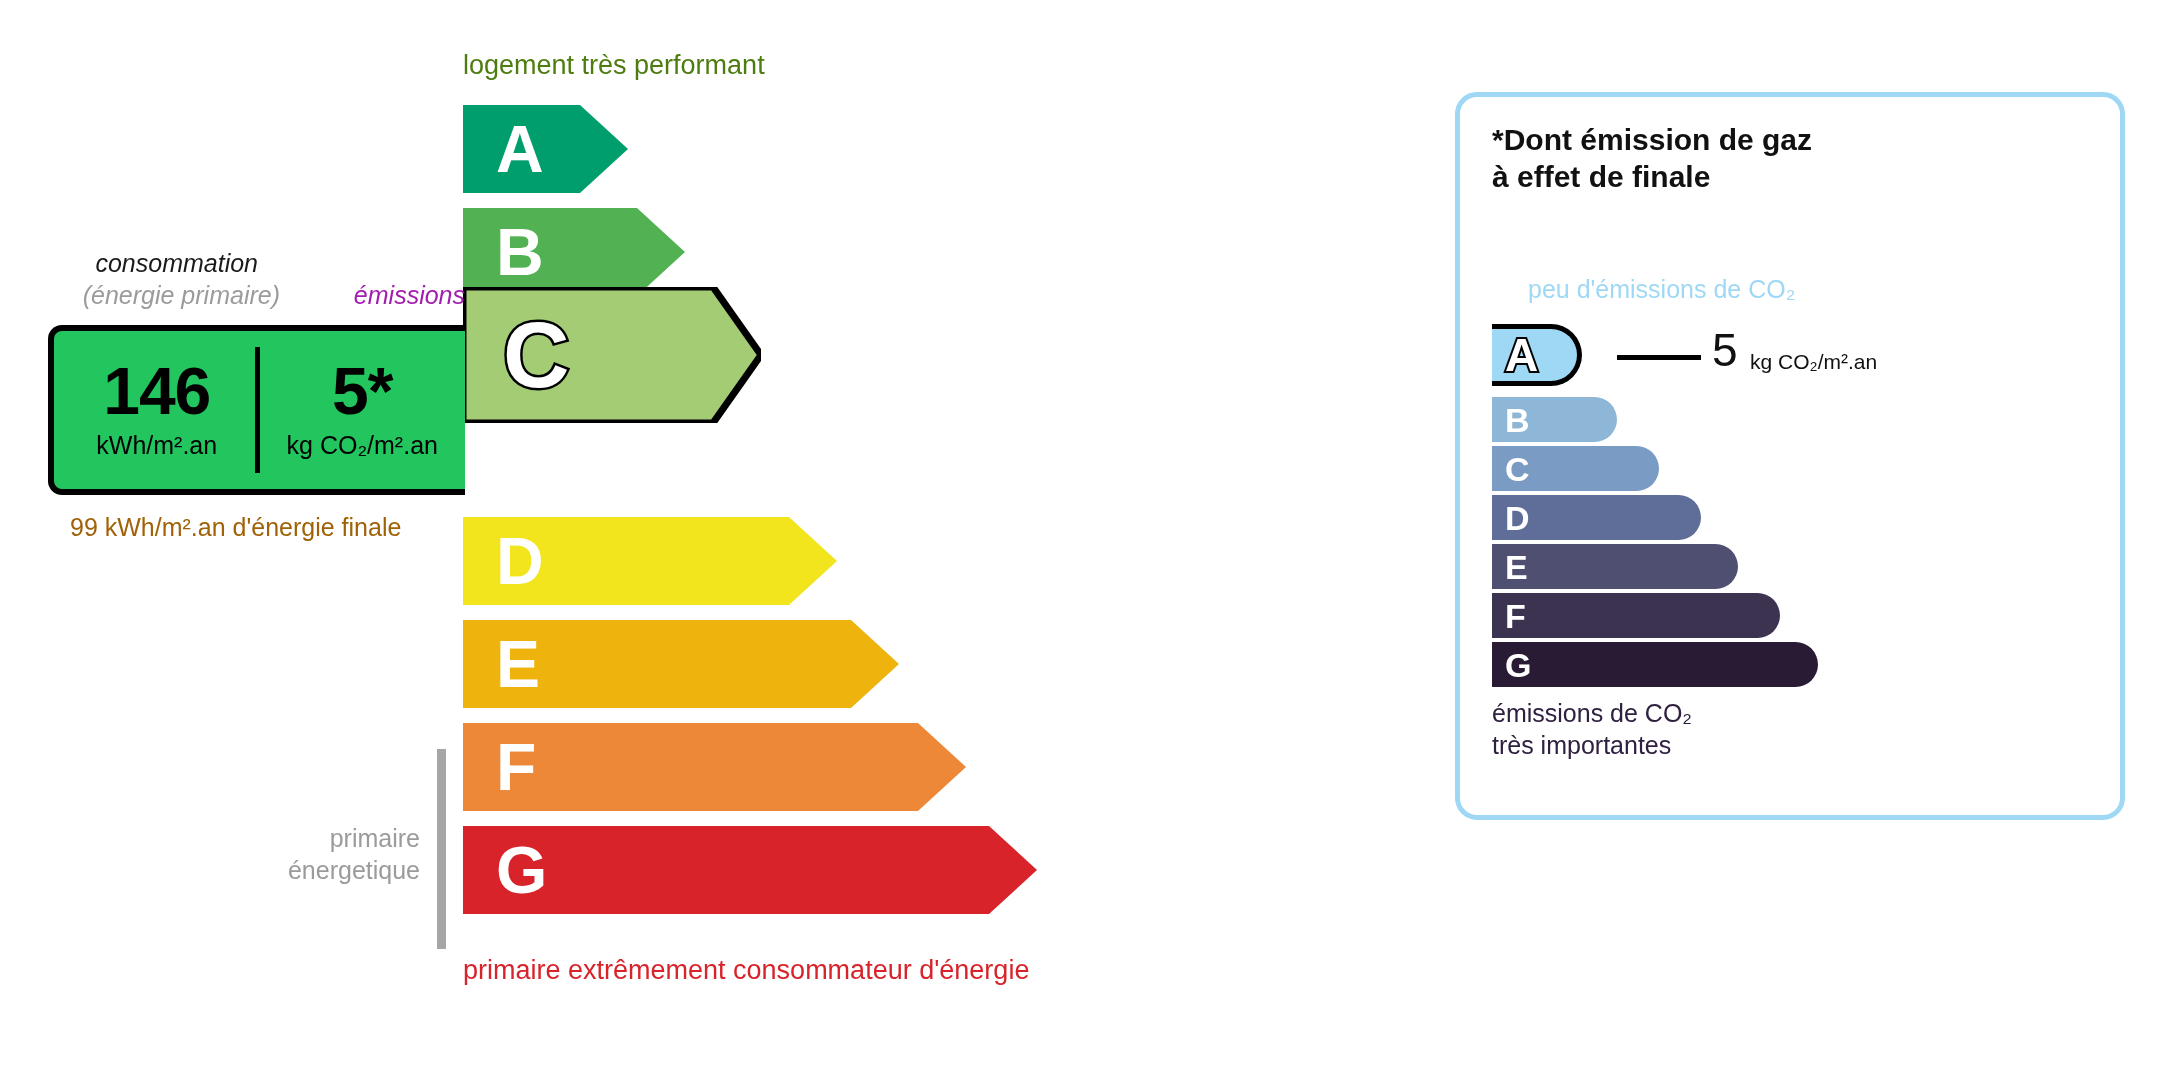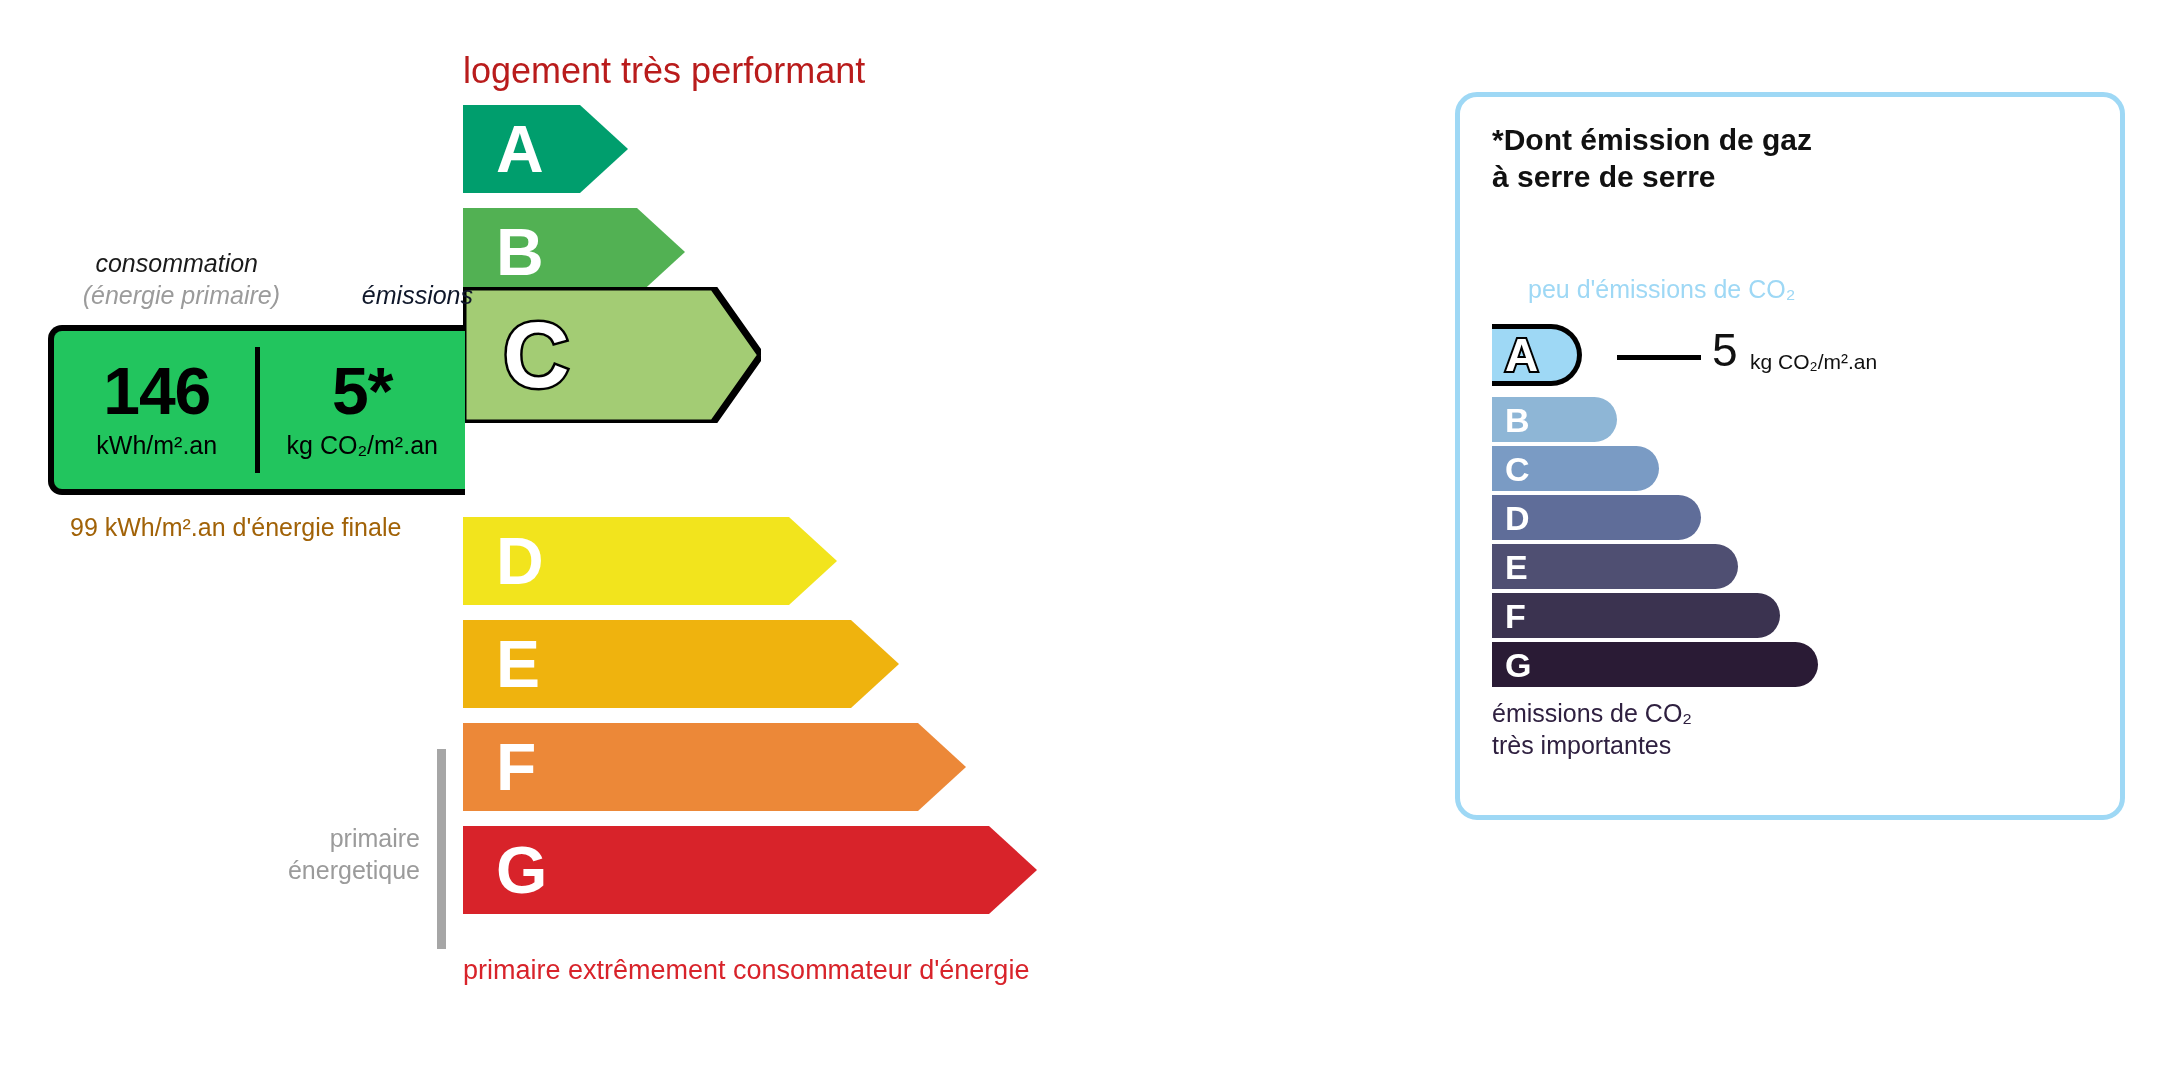--- a/index.html
+++ b/index.html
@@ -17,22 +17,22 @@
     height: 1079px;
     background: #ffffff;
     overflow: hidden;
   }
 
   
   .top-label {
     position: absolute;
     left: 463px;
     top: 50px;
-    font-size: 36px;
-    color: #b91c1c;
+    font-size: 27px;
+    color: #4d7c0f;
     white-space: nowrap;
   }
   .bottom-label {
     position: absolute;
     left: 463px;
     top: 955px;
     font-size: 27px;
     color: #d8232a;
     white-space: nowrap;
   }
@@ -126,24 +126,24 @@
     width: 190px;
     color: #1a1a1a;
   }
   #label-energie-primaire {
     left: 48px;
     top: 281px;
     width: 232px;
     color: #9b9b9b;
   }
   #label-emissions {
-    left: 298px;
+    left: 290px;
     top: 281px;
     width: 175px;
-    color: #0f172a;
+    color: #a21caf;
   }
 
   #final-energy {
     position: absolute;
     left: 70px;
     top: 511px;
     font-size: 25px;
     color: #a16207;
     line-height: 1.28;
     white-space: nowrap;
@@ -347,21 +347,21 @@
 
   <div id="passoire-bar"></div>
   <div id="passoire-text">primaire
 énergetique</div>
 
   <div id="scale-bottom-label" class="bottom-label">primaire extrêmement consommateur d'énergie</div>
 
   <div id="co2-panel"></div>
 
   <div id="co2-title">*Dont émission de gaz
-à serre de serre</div>
+à effet de finale</div>
   <div id="co2-top-label">peu d'émissions de CO₂</div>
 
   <div id="co2-bars">
       <div class="co2-row selected" style="top: 324px; width: 90px;">
         <div class="co2-shape" style="background: rgb(158, 216, 245);"></div>
         <span class="co2-letter">A</span>
       </div>
       <div class="co2-row" style="top: 397px; width: 125px;">
         <div class="co2-shape" style="background: rgb(142, 182, 214);"></div>
         <span class="co2-letter">B</span>

